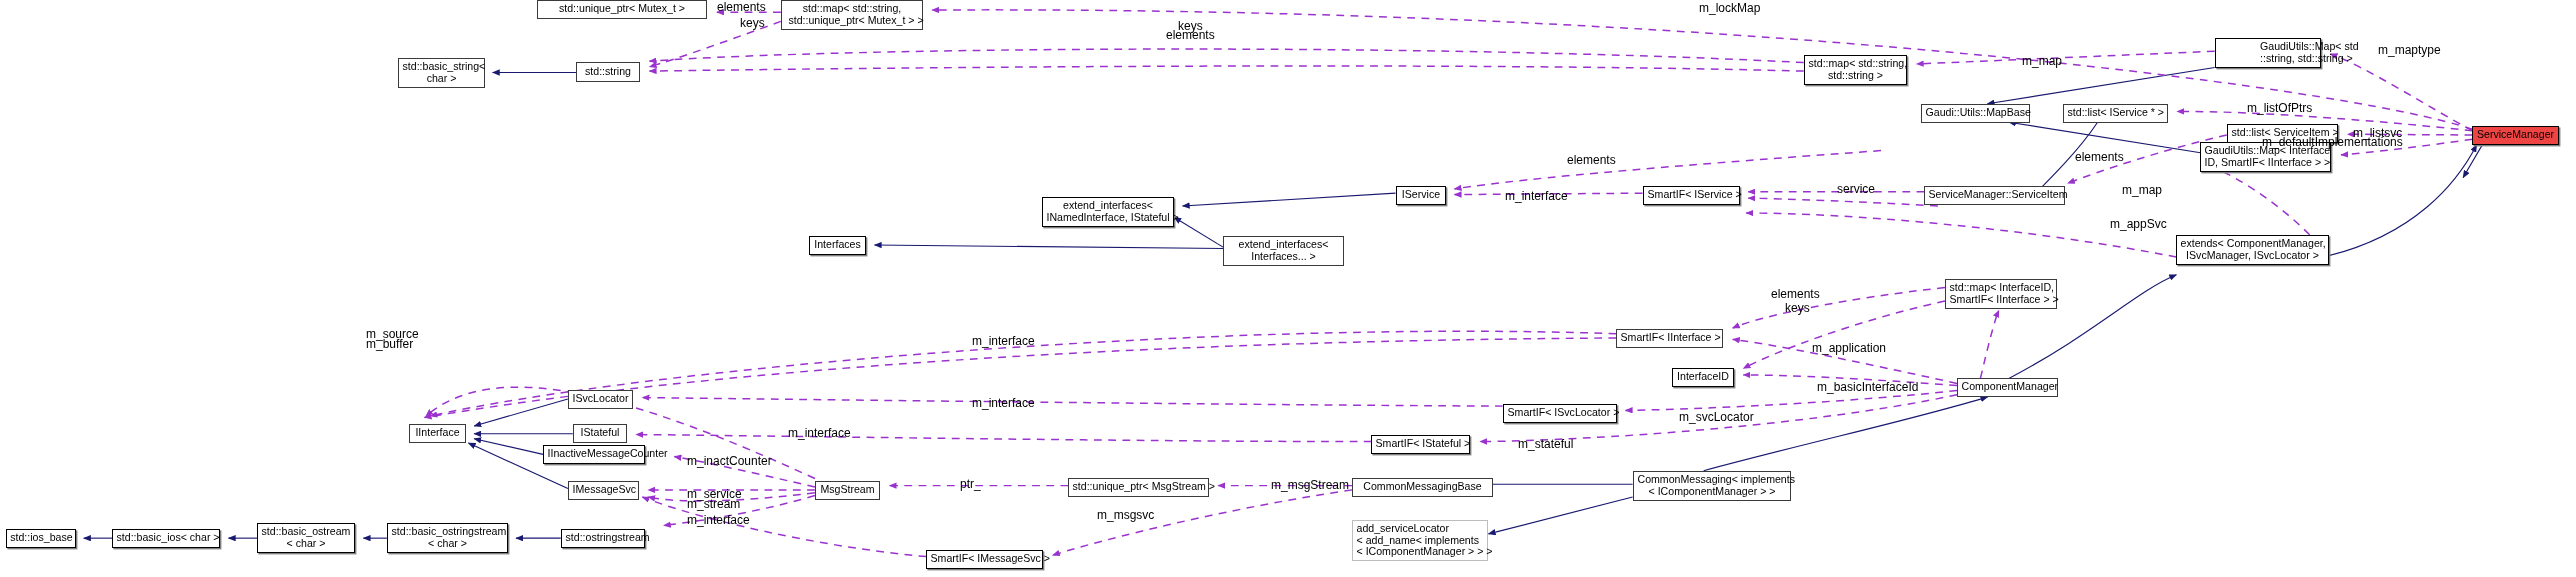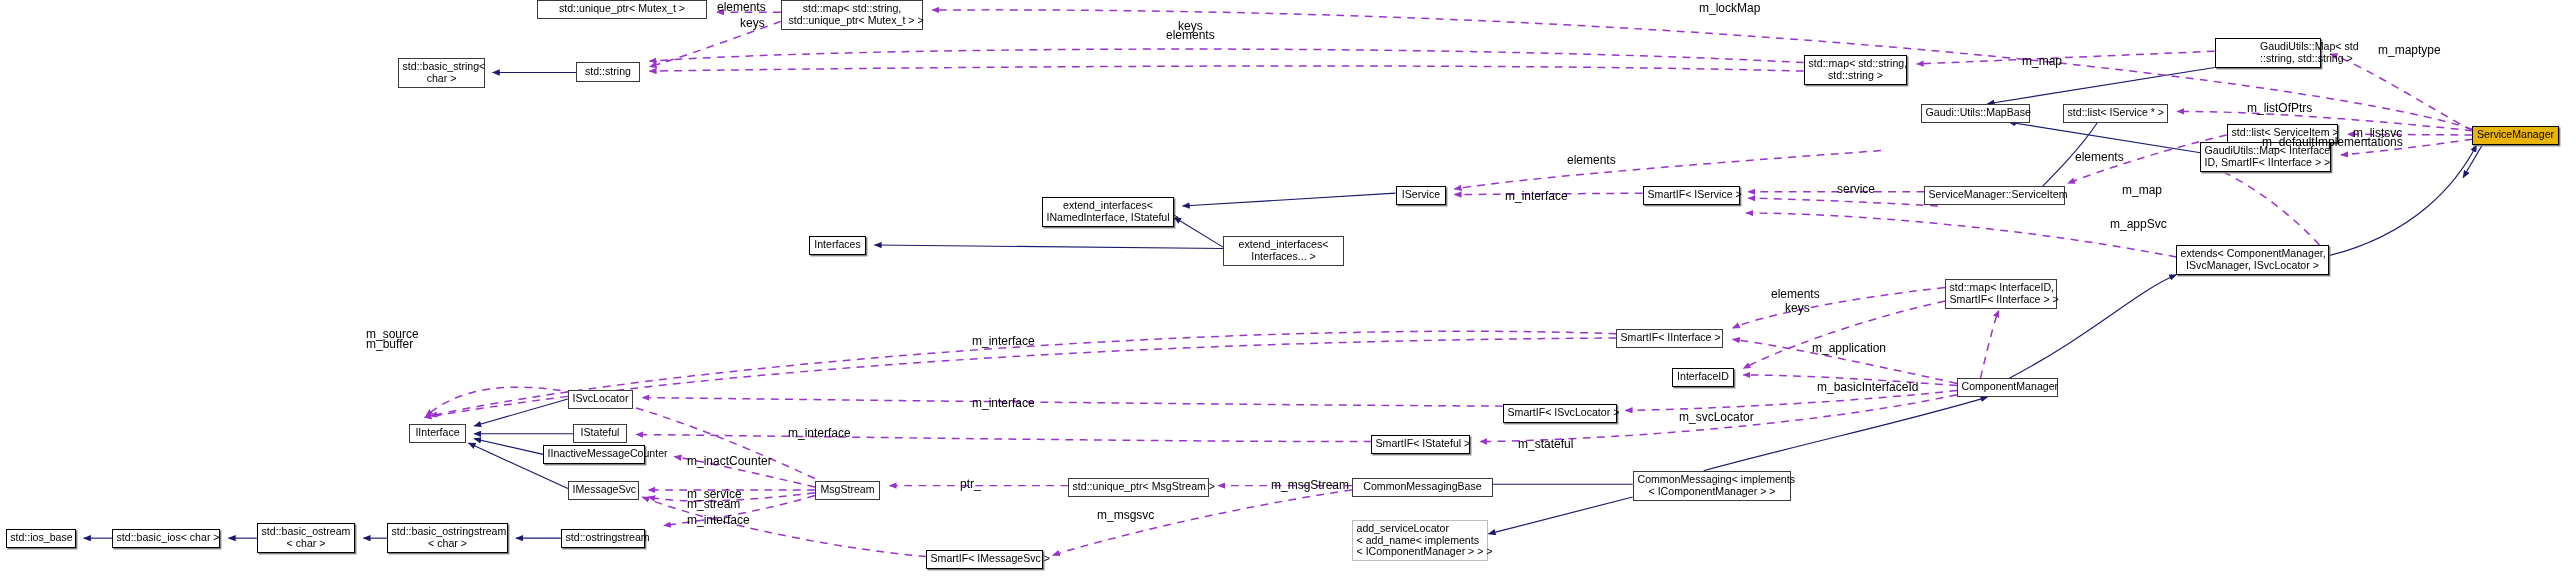--- a/index.html
+++ b/index.html
@@ -29,21 +29,21 @@
     text-align:center;
     display:flex;
     align-items:center;
     justify-content:center;
     padding:0.7px 3.5px;
     white-space:pre;
     box-shadow:1.4px 1.4px 0 0 #808080;
     z-index:5;
   }
   .node.thick{ border:1.4px solid #3a3a3a; box-shadow:none; }
-  .node.highlight{ background:#eab308; border:0.7px solid #000; box-shadow:1.4px 1.4px 0 0 #808080;}
+  .node.highlight{ background:#ef4444; border:0.7px solid #000; box-shadow:1.4px 1.4px 0 0 #808080;}
   .node.grayborder{ border:0.7px solid #bdbdbd; box-shadow:none; text-align:left; justify-content:center;}
   .node .lbl{ display:block; width:100%; }
   .elabel{
     position:absolute;
     font-size:12px;
     color:#000000;
     white-space:pre;
     z-index:6;
     font-family:"Liberation Sans", sans-serif;
   }
@@ -202,21 +202,21 @@
 ID, SmartIF&lt; IInterface &gt; &gt;</span></div>
     <div class="node highlight" style="left: 2472px; top: 126px; width: 87px; height: 18.5px;"><span class="lbl">ServiceManager</span></div>
     <div class="node" style="left: 1042px; top: 197px; width: 132px; height: 30px;"><span class="lbl">extend_interfaces&lt;
 INamedInterface, IStateful &gt;</span></div>
     <div class="node" style="left: 1396px; top: 186px; width: 50px; height: 18.5px;"><span class="lbl">IService</span></div>
     <div class="node" style="left: 1643px; top: 186px; width: 97px; height: 18.5px;"><span class="lbl">SmartIF&lt; IService &gt;</span></div>
     <div class="node thick" style="left: 1924px; top: 186px; width: 141px; height: 18.5px;"><span class="lbl">ServiceManager::ServiceItem</span></div>
     <div class="node" style="left: 809px; top: 236px; width: 57px; height: 18.5px;"><span class="lbl">Interfaces</span></div>
     <div class="node thick" style="left: 1223px; top: 236px; width: 121px; height: 30px;"><span class="lbl">extend_interfaces&lt;
 Interfaces... &gt;</span></div>
-    <div class="node" style="left: 2176px; top: 245px; width: 153px; height: 30px; text-align: center;"><span class="lbl">extends&lt; ComponentManager,
+    <div class="node" style="left: 2176px; top: 235px; width: 153px; height: 30px; text-align: center;"><span class="lbl">extends&lt; ComponentManager,
 ISvcManager, ISvcLocator &gt;</span></div>
     <div class="node thick" style="left: 1945px; top: 279px; width: 112px; height: 30px;"><span class="lbl">std::map&lt; InterfaceID,
 SmartIF&lt; IInterface &gt; &gt;</span></div>
     <div class="node thick" style="left: 1616px; top: 329px; width: 107px; height: 18.5px;"><span class="lbl">SmartIF&lt; IInterface &gt;</span></div>
     <div class="node" style="left: 1672px; top: 368px; width: 62px; height: 18.5px;"><span class="lbl">InterfaceID</span></div>
     <div class="node thick" style="left: 1957px; top: 378px; width: 101px; height: 18.5px;"><span class="lbl">ComponentManager</span></div>
     <div class="node thick" style="left: 568px; top: 390px; width: 65px; height: 18.5px;"><span class="lbl">ISvcLocator</span></div>
     <div class="node" style="left: 1503px; top: 404px; width: 114px; height: 18.5px;"><span class="lbl">SmartIF&lt; ISvcLocator &gt;</span></div>
     <div class="node thick" style="left: 409px; top: 424px; width: 57px; height: 18.5px;"><span class="lbl">IInterface</span></div>
     <div class="node thick" style="left: 573px; top: 424px; width: 54px; height: 18.5px;"><span class="lbl">IStateful</span></div>

